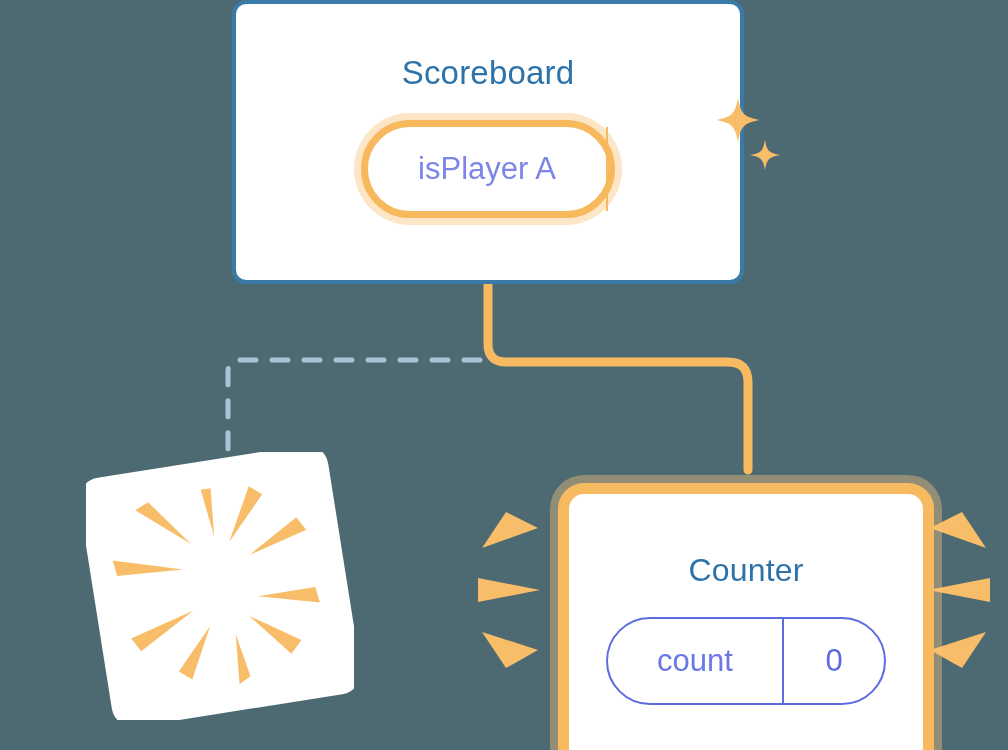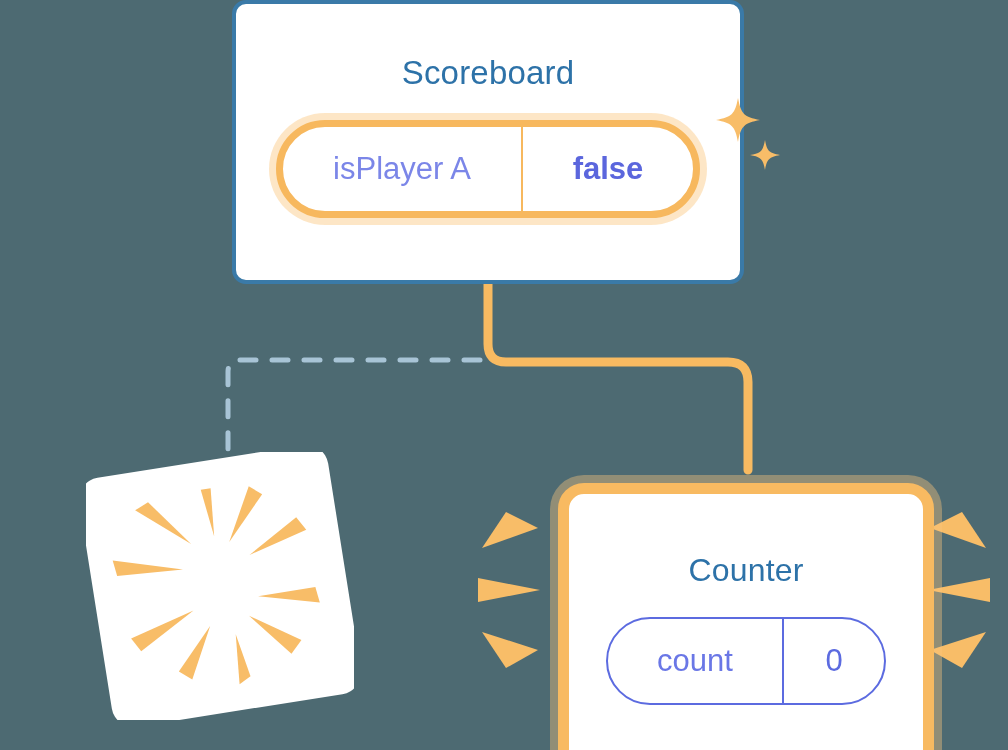--- a/index.html
+++ b/index.html
@@ -201,21 +201,20 @@
   </svg>
 
   <div class="scoreboard-card">
 
     <h2 class="card-title">Scoreboard</h2>
 
     <div class="pill-wrap">
       <div class="pill-highlight">
         <span class="pill-cell pill-key">isPlayer A</span>
         <span class="pill-divider"></span>
-        <span class="pill-cell pill-val-strong">false</span>
       </div>
     </div>
 
     <svg class="sparkles" viewBox="0 0 80 90" width="80" height="90" fill="#f8bd68">
       <path d="M30 2 C33 18 36 21 52 24 C36 27 33 30 30 46 C27 30 24 27 8 24 C24 21 27 18 30 2 Z"></path>
       <path d="M57 44 C59 55 61 57 72 59 C61 61 59 63 57 74 C55 63 53 61 42 59 C53 57 55 55 57 44 Z"></path>
     </svg>
   </div>
 
   <svg class="burst-card" viewBox="0 0 268 268" width="268" height="268">

